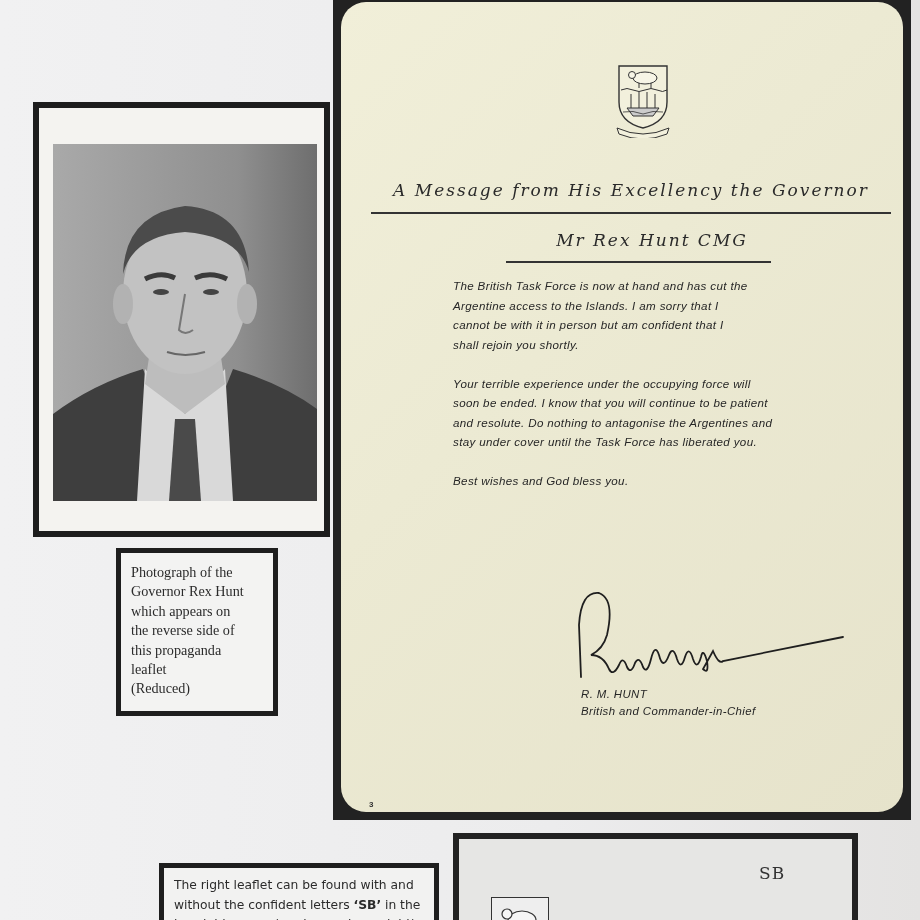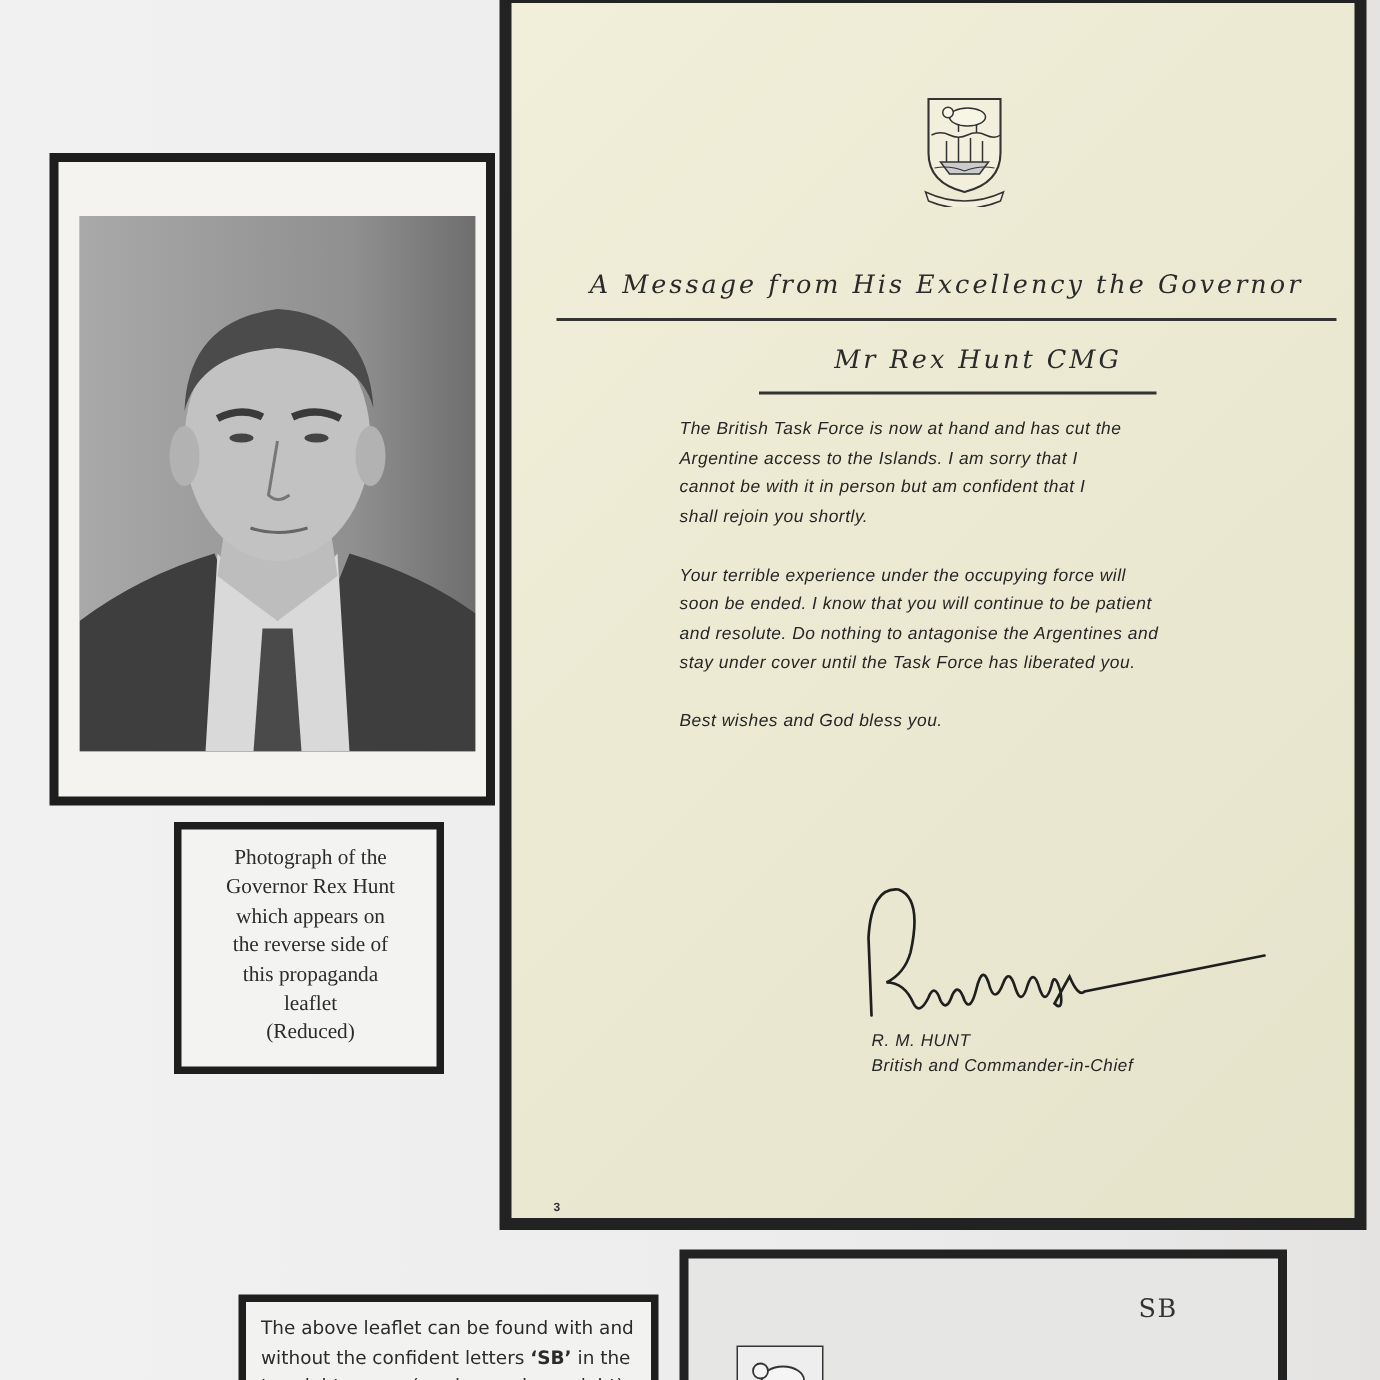--- a/index.html
+++ b/index.html
@@ -14,20 +14,21 @@
   }
   
   .leaflet {
     position:absolute; left:333px; top:-6px; width:578px; height:826px;
     background:#222; box-sizing:border-box; padding:8px;
   }
   .leaflet-paper {
     position:relative; width:100%; height:100%;
     background:linear-gradient(135deg,#f1efd9 0%,#ecead3 40%,#e6e3cb 100%);
     box-sizing:border-box;
+    border-radius:25px;
   }
   .crest {
     position:absolute; left:272px; top:60px; width:60px; height:76px;
   }
   .heading-1 {
     position:absolute; left:30px; top:178px; width:520px; text-align:center;
     font-family:"DejaVu Serif", serif; font-style:italic; font-size:17px;
     letter-spacing:2px; color:#2a2a2a; white-space:nowrap;
   }
   .rule-1 {
@@ -68,24 +69,23 @@
   }
   .photo-card {
     width:100%; height:100%; background:#f4f3f0; position:relative; box-sizing:border-box;
   }
   .photo {
     position:absolute; left:14px; top:36px; width:264px; height:357px;
     background:#9a9a9a; overflow:hidden;
   }
   
   .caption-box {
-    position:absolute; left:116px; top:548px; width:180px; height:168px;
+    position:absolute; left:116px; top:548px; width:162px; height:168px;
     border:5px solid #1e1e1e; background:#f3f3f2; box-sizing:border-box;
     padding:10px 8px 6px 10px;
-    text-align:center;
   }
   .caption-text {
     font-family:"Liberation Serif", serif; font-size:14.2px; line-height:19.4px;
     color:#2b2b2b; white-space:pre-line;
   }
   
   .note-box {
     position:absolute; left:159px; top:863px; width:280px; height:80px;
     border:5px solid #1e1e1e; background:#f2f2f1; box-sizing:border-box;
     padding:8px 10px;
@@ -159,21 +159,21 @@
 Governor Rex Hunt
 which appears on
 the reverse side of
 this propaganda
 leaflet
 (Reduced)</div>
   </div>
 
   <div class="note-box">
     <div class="note-text">
-      <div>The above leaflet can be found with and</div>
+      <div>The right leaflet can be found with and</div>
       <div><span>without the confident letters </span><b>‘SB’</b><span> in the</span></div>
       <div>top right corner (as shown above right)</div>
     </div>
   </div>
 
   <div class="leaflet-2">
     <div class="sb-label">SB</div>
     <div class="mini-crest">
       <svg width="56" height="38" viewBox="0 0 56 38">
         <ellipse cx="30" cy="22" rx="14" ry="9" fill="#f5f5f5" stroke="#333" stroke-width="1.2"></ellipse>

